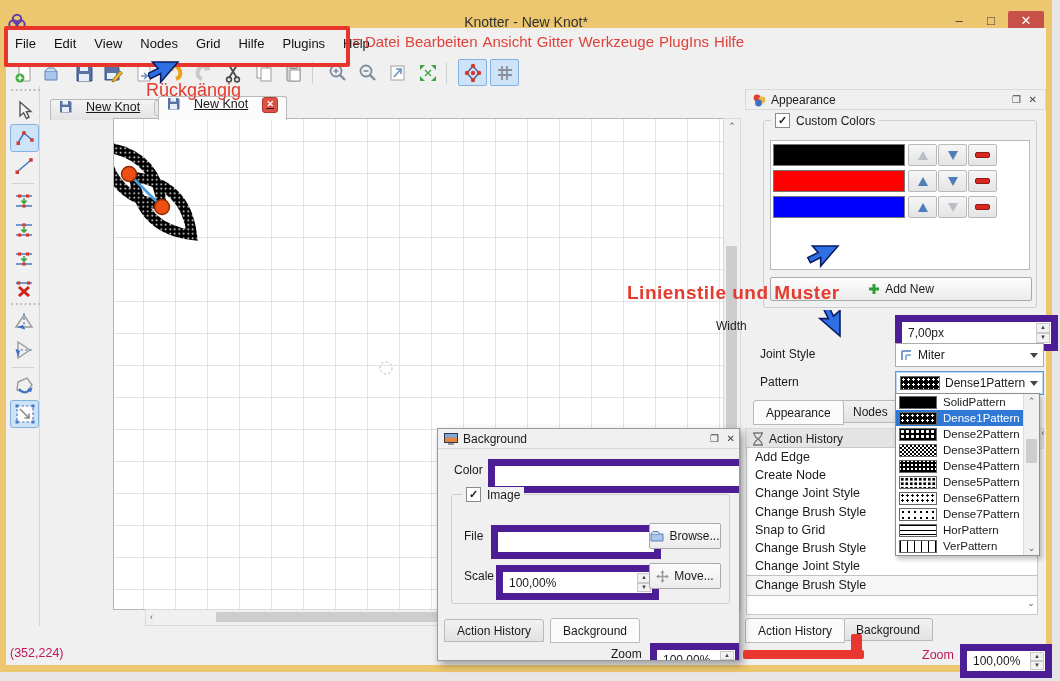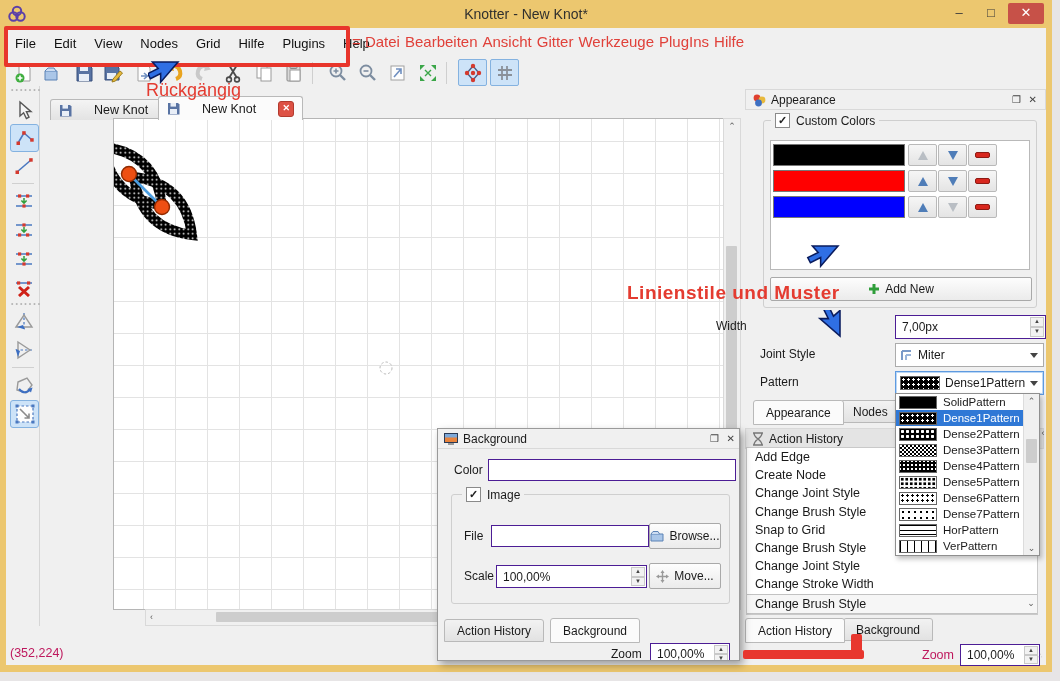--- a/index.html
+++ b/index.html
@@ -1,42 +1,42 @@
 <!DOCTYPE html>
 <html><head>
 <meta charset="utf-8">
 <style>
   html,body{margin:0;padding:0;}
   body{font-family:"Liberation Sans",sans-serif;font-size:12px;color:#1a1a1a;}
   #root{position:relative;width:1060px;height:681px;background:#e7e5e6;overflow:hidden;}
   .abs{position:absolute;}
   
   #win{position:absolute;left:0;top:0;width:1052px;height:672px;background:#ecc76f;}
-  #titlebar{position:absolute;left:0;top:0;width:1052px;height:28px;}
+  #titlebar{position:absolute;left:0;top:8px;width:1052px;height:28px;}
   #title{position:absolute;left:0;top:6px;width:1052px;text-align:center;font-size:14px;color:#30302e;}
   .winbtn{position:absolute;top:3px;width:30px;height:21px;text-align:center;line-height:20px;color:#3a3a3a;font-size:13px;}
   #btn-close{background:#c75148;color:#fff;width:36px;border-radius:2px;}
   #content{position:absolute;left:6px;top:28px;width:1040px;height:637px;background:#f0f0f0;}
   
   #menubar{position:absolute;left:6px;top:28px;height:30px;display:flex;align-items:center;font-size:13px;color:#111;}
   #menubar span{padding:0 9px;}
   #german{position:absolute;left:352px;top:33px;display:flex;gap:5px;font-size:15px;color:#e0413a;white-space:nowrap;}
   
   #toolbar{position:absolute;left:10px;top:59px;display:flex;align-items:center;gap:3px;height:27px;}
   .tbtn{width:27px;height:25px;display:flex;align-items:center;justify-content:center;border-radius:2px;}
   .tbtn.hl{background:#cde3f8;border:1px solid #84b2e0;}
   .tsep{width:6px;height:22px;border-left:1px solid #cfcfcf;margin:0 2px;}
   
   #lefttools{position:absolute;left:6px;top:86px;width:33px;height:540px;background:#f0f0f0;border-right:1px solid #d6d6d6;}
   .ltbtn{position:absolute;left:4px;width:27px;height:26px;display:flex;align-items:center;justify-content:center;border-radius:3px;}
   .ltbtn.hl{background:#cde3f8;border:1px solid #84b2e0;}
   .lsep{position:absolute;left:6px;width:22px;border-top:1px solid #d0d0d0;}
   .grip{position:absolute;color:#b5b5b5;font-size:7px;letter-spacing:2px;}
   
-  .doctab{position:absolute;top:96px;height:23px;display:flex;align-items:center;gap:22px;padding:0 8px;border:1px solid #b9b9b9;border-bottom:none;border-radius:3px 3px 0 0;font-size:12.5px;}
+  .doctab{position:absolute;top:96px;height:23px;display:flex;gap:14px;padding:0 8px;border:1px solid #b9b9b9;border-bottom:none;border-radius:3px 3px 0 0;font-size:12.5px;text-decoration:underline;}
   .doctab.inactive{background:linear-gradient(#f4f4f4,#e3e3e3);top:99px;height:20px;}
   .doctab.active{background:#fbfbfb;z-index:3;}
   .tabclose{width:14px;height:14px;border-radius:3px;font-size:9px;line-height:13px;text-align:center;}
   .tabclose.gray{background:#e9e9e9;border:1px solid #bdbdbd;color:#9a9a9a;}
   .tabclose.red{background:#dd5144;border:1px solid #b23a2e;color:#fff;font-weight:bold;}
   
   #canvas{position:absolute;left:113px;top:118px;width:609px;height:490px;background:#fff;border:1px solid #b5b5b5;
     background-image:linear-gradient(to right,#e3e3e3 1.5px,transparent 1.5px),linear-gradient(to bottom,#e3e3e3 1.5px,transparent 1.5px);
     background-size:32px 32px;background-position:29px 22px;}
   .sbar{position:absolute;background:#f0f0f0;border:1px solid #d9d9d9;}
@@ -46,21 +46,21 @@
   .dockhdr{position:absolute;height:19px;background:#f0f0f0;display:flex;align-items:center;gap:5px;font-size:12px;padding-left:6px;border:1px solid #d9d9d9;}
   .hdrbtn{color:#444;font-size:10px;margin-left:4px;}
   .groupbox{position:absolute;border:1px solid #cfcfcf;border-radius:3px;}
   .cb{width:13px;height:13px;background:#fff;border:1px solid #8a8a8a;font-size:11px;line-height:12px;text-align:center;font-weight:bold;color:#222;display:inline-block;}
   .colorrow-btn{position:absolute;width:27px;height:20px;background:linear-gradient(#f6f6f6,#e4e4e4);border:1px solid #b9b9b9;border-radius:2px;display:flex;align-items:center;justify-content:center;}
   .arr-up{width:0;height:0;border-left:5px solid transparent;border-right:5px solid transparent;border-bottom:9px solid #4f7db8;}
   .arr-dn{width:0;height:0;border-left:5px solid transparent;border-right:5px solid transparent;border-top:9px solid #4f7db8;}
   .arr-dis.arr-up{border-bottom-color:#b9bec4;}
   .arr-dis.arr-dn{border-top-color:#b9bec4;}
   .minus{width:13px;height:4px;background:#d8271e;border-radius:2px;border:1px solid #8e1b14;}
-  .field{position:absolute;background:#fff;border:1px solid #4c1d95;font-size:12px;display:flex;align-items:center;padding-left:6px;}
+  .field{position:absolute;background:#fff;border:7px solid #4c1d95;font-size:12px;display:flex;align-items:center;padding-left:6px;}
   .spinbtns{position:absolute;right:1px;top:1px;bottom:1px;width:14px;display:flex;flex-direction:column;}
   .spinbtns div{flex:1;background:#f2f2f2;border:1px solid #c9c9c9;font-size:6px;line-height:7px;text-align:center;color:#444;}
   .combo{position:absolute;background:#fff;border:1px solid #ababab;display:flex;align-items:center;gap:5px;padding-left:4px;font-size:12px;}
   .combo .caret{position:absolute;right:5px;width:0;height:0;border-left:4px solid transparent;border-right:4px solid transparent;border-top:5px solid #444;}
   .swatch{width:38px;height:12px;border:1px solid #666;flex:none;}
   .pat-solid{background:#000;}
   .pat-d1{background-color:#000;background-image:radial-gradient(#fff 1px,transparent 1.1px);background-size:5px 5px;}
   .pat-d2{background-color:#000;background-image:radial-gradient(#fff 1.4px,transparent 1.5px);background-size:5px 5px;}
   .pat-d3{background:repeating-conic-gradient(#000 0 25%,#fff 0 50%);background-size:4px 4px;}
   .pat-d4{background-color:#fff;background-image:radial-gradient(#000 1.6px,transparent 1.7px);background-size:4px 4px;}
@@ -480,21 +480,20 @@
       <span>Action History</span>
     </div>
     <div id="ah-list">
       <div>Add Edge</div>
       <div>Create Node</div>
       <div>Change Joint Style</div>
       <div>Change Brush Style</div>
       <div>Snap to Grid</div>
       <div>Change Brush Style</div>
       <div>Change Joint Style</div>
-      <div>Change Stroke Width</div>
       <div class="sel">Change Brush Style</div>
     </div>
     <div class="sarrow" style="left:1038px;top:428px;width:10px;z-index:6">‹</div>
     <div class="sarrow" style="left:1024px;top:598px;width:14px">⌄</div>
 
     <div id="dropdown">
       <div class="ditem">
           <span class="swatch pat-solid"></span>
           <span>SolidPattern</span>
         </div>

